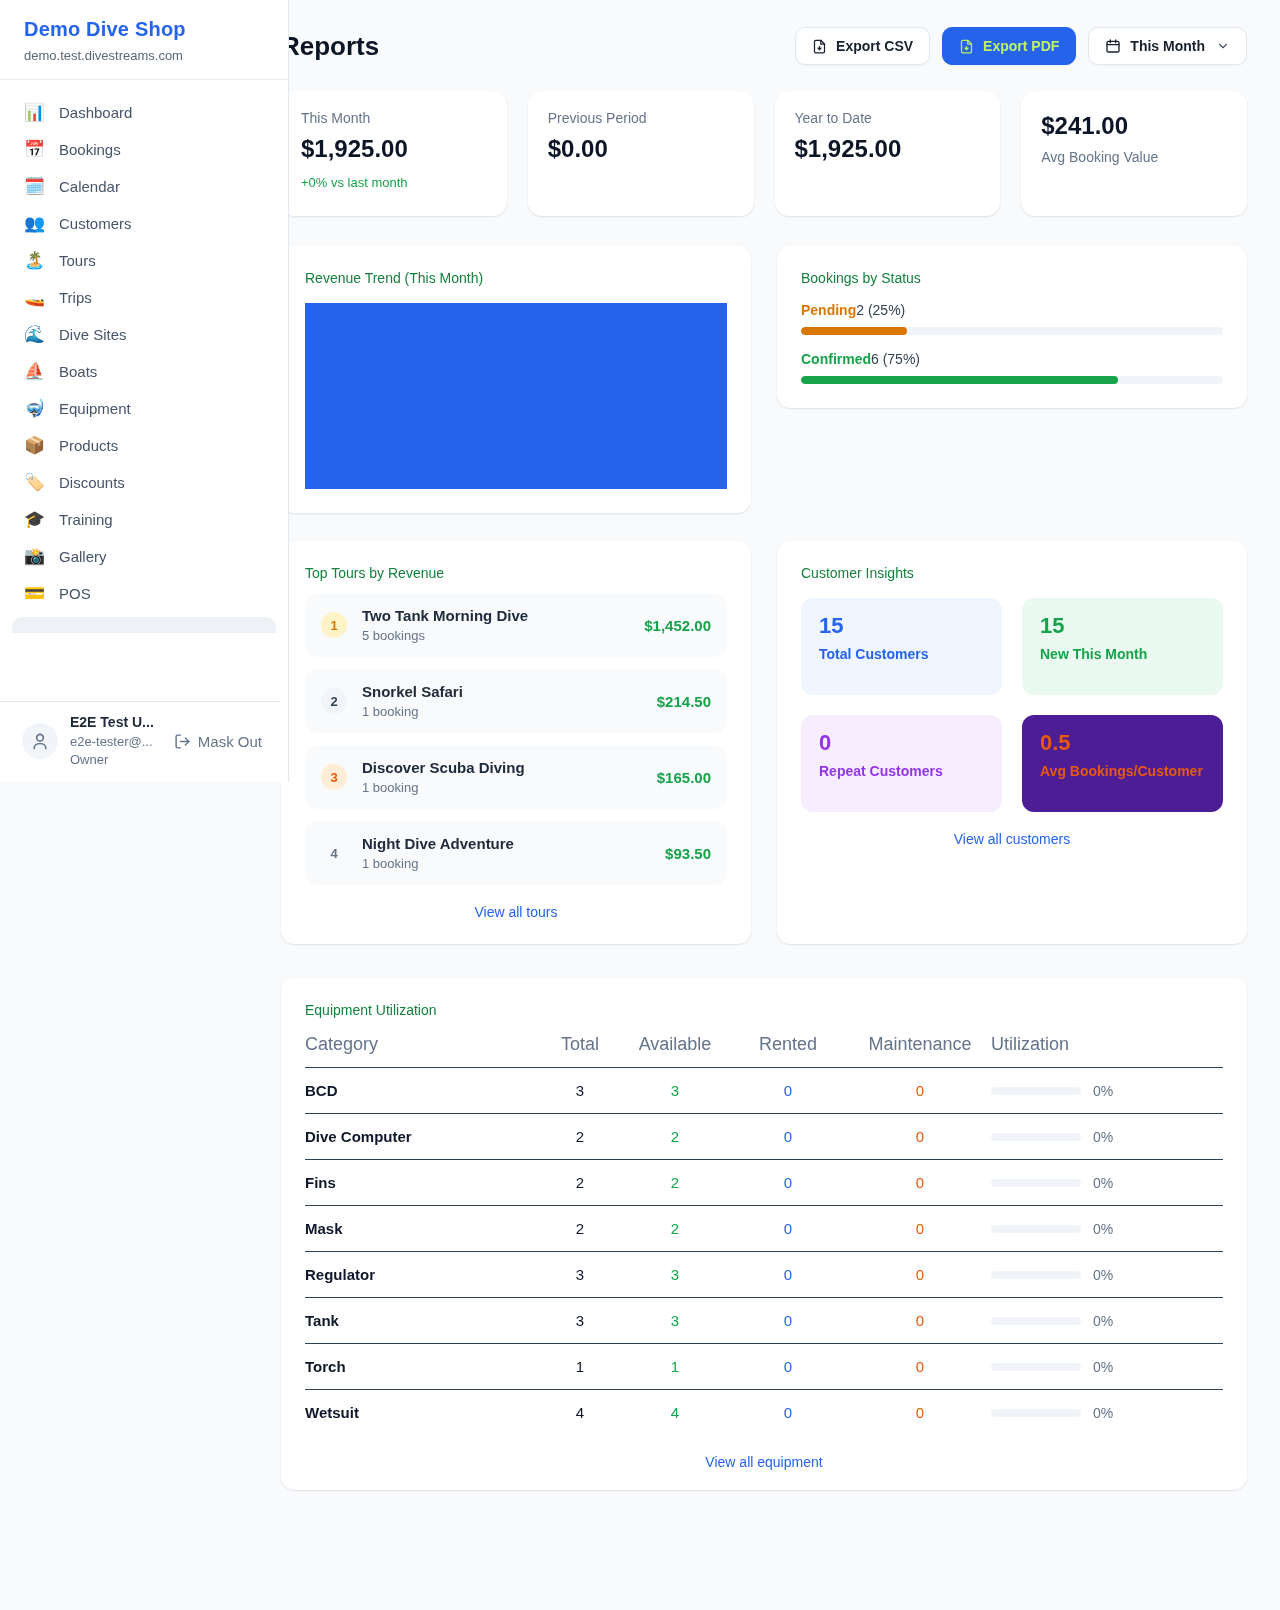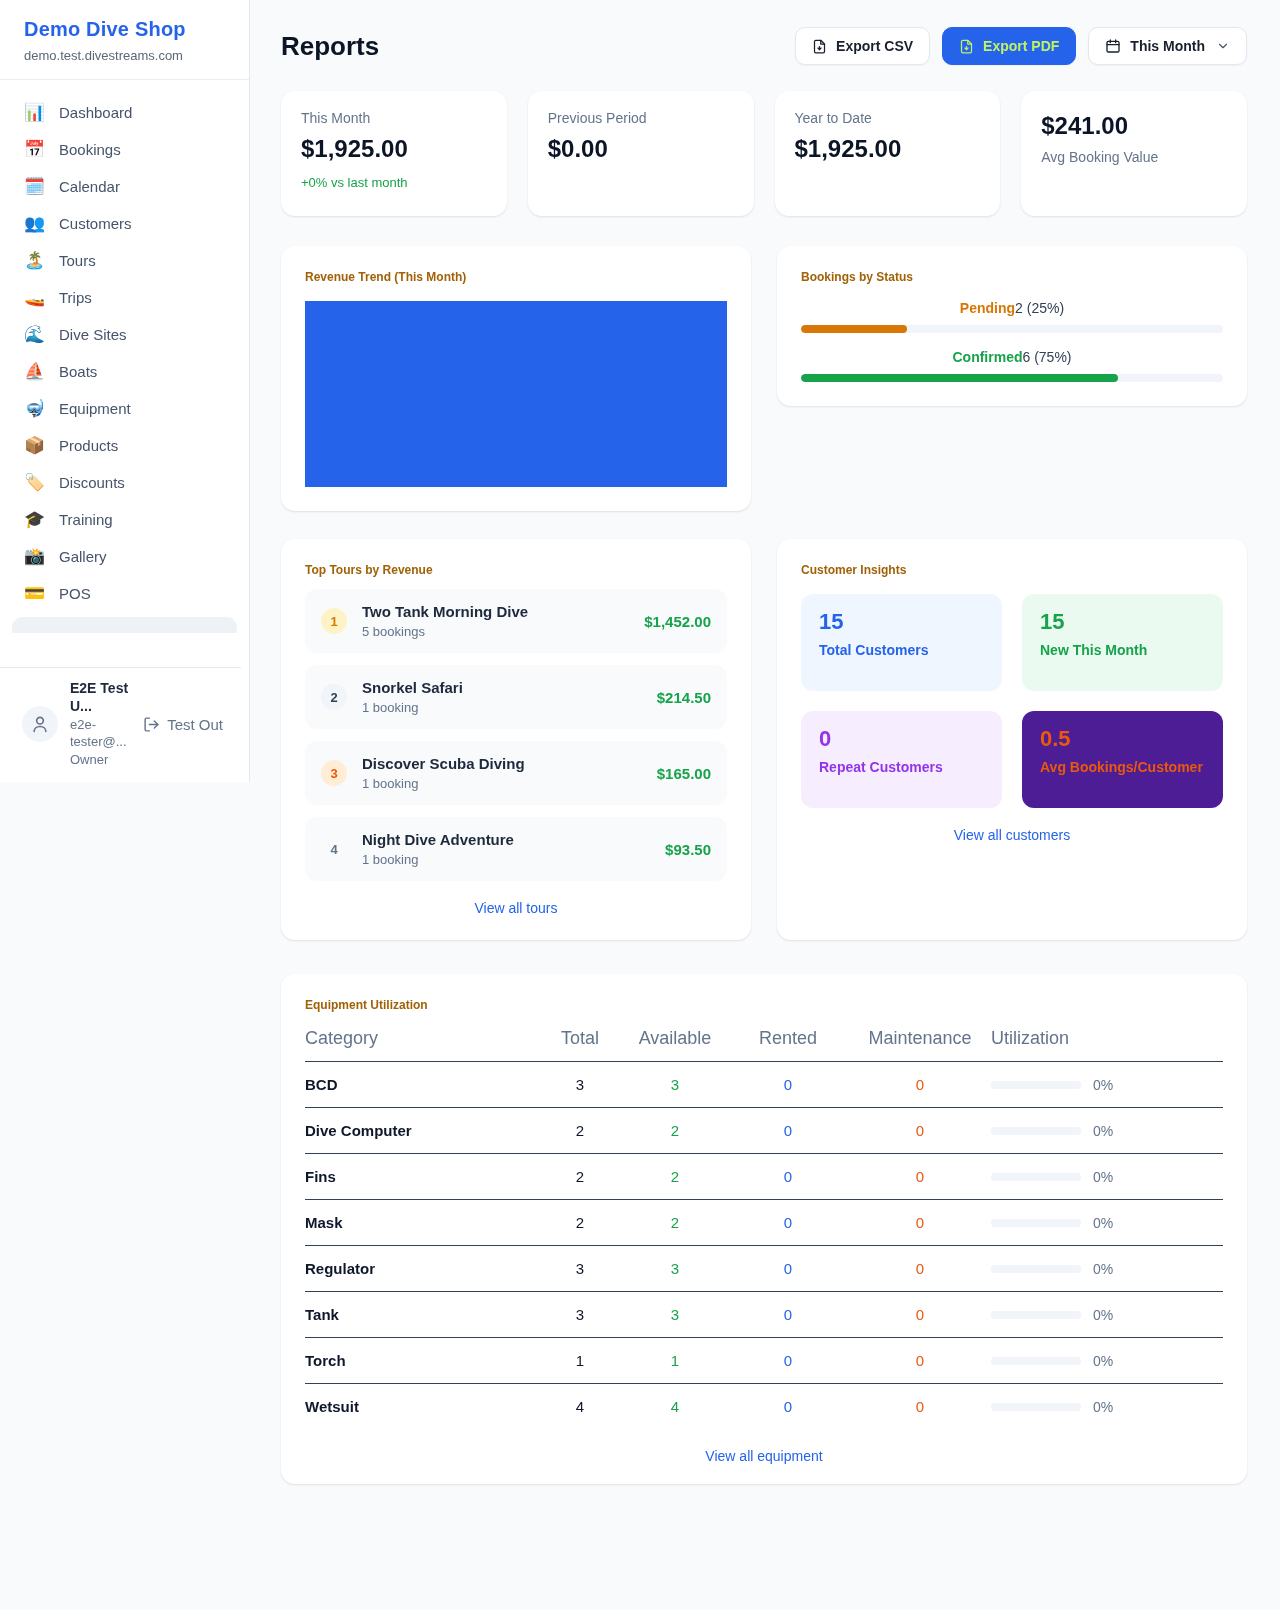--- a/index.html
+++ b/index.html
@@ -4,21 +4,21 @@
 <style>
   * { box-sizing: border-box; margin: 0; padding: 0; }
   body {
     width: 1280px; height: 1610px; position: relative;
     background: #f8fafc; color: #0f172a;
     font-family: "Liberation Sans", sans-serif;
     -webkit-font-smoothing: antialiased;
   }
   
   .sidebar {
-    position: absolute; left: 0; top: 0; width: 250px; height: 782px;
+    position: absolute; left: 0; top: 0; width: 289px; height: 782px;
     background: #ffffff; border-right: 1px solid #e2e8f0;
   }
   .brand { padding: 18px 24px 16px; border-bottom: 1px solid #e9edf2; }
   .brand-title { font-size: 20px; font-weight: 800; color: #2563eb; letter-spacing: .2px; }
   .brand-sub { font-size: 13px; color: #5b6775; margin-top: 7px; }
   .nav { padding-top: 14px; }
   .nav-item {
     display: flex; align-items: center; gap: 15px;
     padding: 10px 24px; font-size: 15px; color: #46546a; cursor: pointer;
   }
@@ -65,25 +65,25 @@
   .stats { display: grid; grid-template-columns: repeat(4, 1fr); gap: 21px; margin-top: 26px; }
   .stat-card { padding: 19px 20px; height: 125px; }
   .stat-label { font-size: 14px; color: #64748b; }
   .stat-value { font-size: 24px; font-weight: 800; margin-top: 9px; color: #0b1526; }
   .stat-delta { font-size: 13px; color: #16a34a; margin-top: 12px; }
   .stat-card.value-first .stat-value { margin-top: 2px; }
   .stat-card.value-first .stat-label { margin-top: 9px; }
   .row2 { display: grid; grid-template-columns: 1fr 1fr; gap: 26px; margin-top: 30px; align-items: start; }
   .row3 { display: grid; grid-template-columns: 1fr 1fr; gap: 26px; margin-top: 28px; }
   .pad-card { padding: 24px; }
-  .card-title { font-size: 12px; font-weight: 700; color: #a16207; }
+  .card-title { font-size: 14px; font-weight: 400; color: #15803d; }
   .chart-block { margin-top: 17px; height: 186px; background: #2563eb; }
   
   .status-group { margin-top: 16px; }
-  .status-row { display: flex; justify-content: center; align-items: baseline; font-size: 14px; }
+  .status-row { display: flex; justify-content: flex-start; align-items: baseline; font-size: 14px; }
   .status-name { font-weight: 700; }
   .status-count { color: #334155; }
   .track { height: 8px; border-radius: 99px; background: #f1f5f9; margin-top: 9px; overflow: hidden; }
   .fill { height: 100%; border-radius: 99px; }
   
   .tour-row {
     display: flex; align-items: center; gap: 15px; background: #f8fafc;
     border-radius: 12px; padding: 14px 16px; margin-top: 12px;
   }
   .tour-row:first-of-type { margin-top: 16px; }
@@ -199,21 +199,21 @@
       <div class="user-name">E2E Test U...</div>
       <div class="user-email">e2e-tester@...</div>
       <div class="user-role">Owner</div>
     </div>
     <div class="signout">
       <svg width="17" height="17" viewBox="0 0 24 24" fill="none" stroke="currentColor" stroke-width="2" stroke-linecap="round" stroke-linejoin="round">
           <path d="M9 21H5a2 2 0 0 1-2-2V5a2 2 0 0 1 2-2h4"></path>
           <polyline points="16 17 21 12 16 7"></polyline>
           <line x1="21" y1="12" x2="9" y2="12"></line>
         </svg>
-      <span>Test Out</span>
+      <span>Mask Out</span>
     </div>
   </div>
 </aside>
 
 <main class="main">
 
   <div class="header-row">
     <h1 class="page-title">Reports</h1>
     <div class="header-actions">
       <button class="btn">

